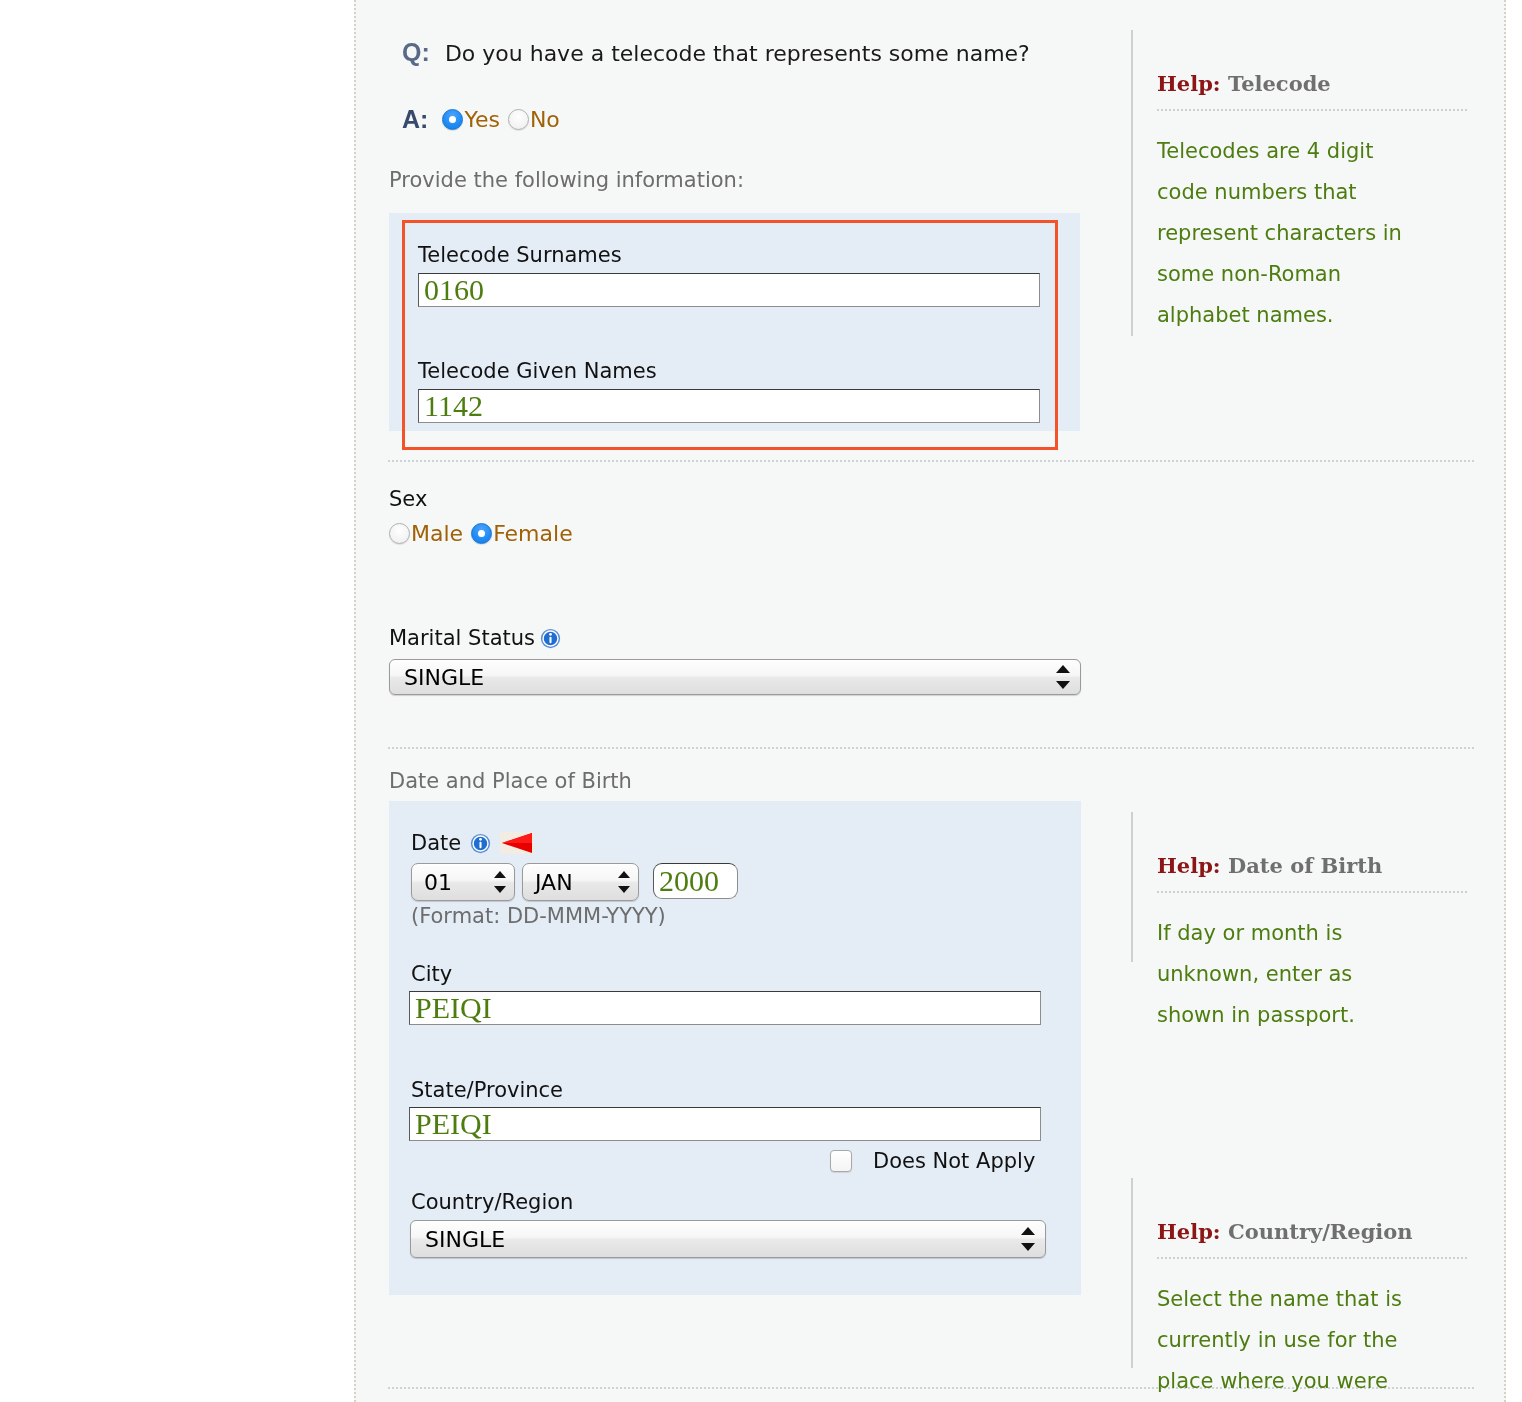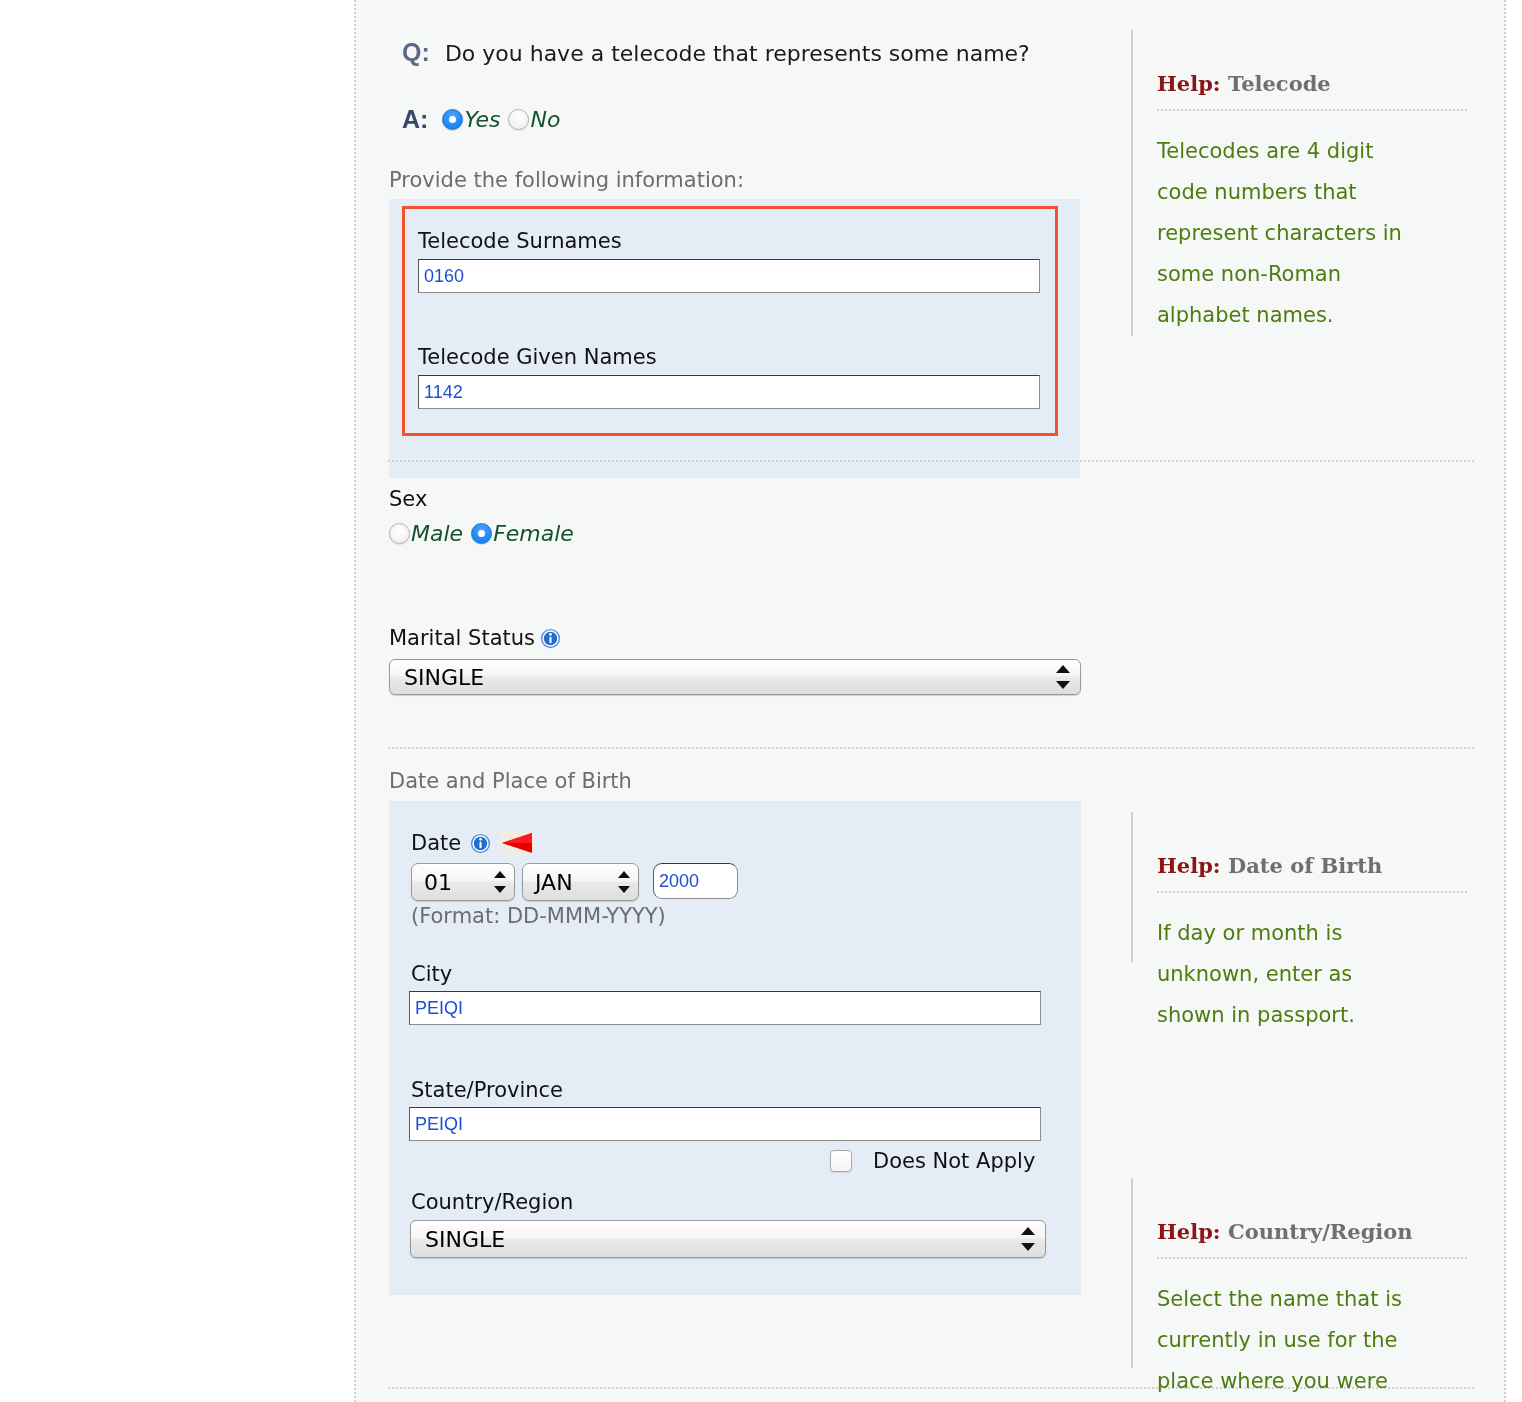--- a/index.html
+++ b/index.html
@@ -75,23 +75,22 @@
   .radio.on::after {
     content: "";
     position: absolute;
     width: 7px; height: 7px;
     border-radius: 50%;
     background: #ffffff;
     left: 6px; top: 6px;
   }
   .radio-label {
     font-size: 22px;
-    color: #14532d;
+    color: #a16207;
     margin-left: 1px;
-    font-style: italic;
   }
 
   .sub-text {
     font-size: 21px;
     color: #6d6d6d;
   }
 
   
   .bluepanel {
     position: absolute;
@@ -101,23 +100,23 @@
     position: absolute;
     border: 3px solid #f4532a;
   }
   .field-label {
     font-size: 21px;
     color: #111;
     font-family: "DejaVu Sans", sans-serif;
   }
   input.txt {
     position: absolute;
-    font-family: Liberation Sans, sans-serif;
-    font-size: 18px;
-    color: #1d4ed8;
+    font-family: Liberation Serif, serif;
+    font-size: 30px;
+    color: #4d7c0f;
     background: #ffffff;
     border: 1px solid #8d8d8d;
     border-top-color: #3a3a3a;
     border-left-color: #5a5a5a;
     padding: 2px 4px 2px 5px;
     outline: none;
   }
 
   
   .select {
@@ -239,21 +238,21 @@
           </span>
           <span class="radio-opt">
             <span class="radio off"></span>
             <span class="radio-label">No</span>
           </span>
         </span>
       </div>
 
       <div class="qa-row sub-text" style="left:33px; top:168px;">Provide the following information:</div>
 
-      <div class="bluepanel" style="left:33px; top:199px; width:691px; height:279px;">
+      <div class="bluepanel" style="left:33px; top:213px; width:691px; height:218px;">
         <div class="redbox" style="left:13px; top:7px; width:656px; height:230px;"></div>
 
         <div class="field-label" style="position:absolute; left:29px; top:30px;">Telecode Surnames</div>
         <input class="txt" style="left: 29px; top: 60px; width: 622px; height: 34px;" type="text" value="0160">
 
         <div class="field-label" style="position:absolute; left:29px; top:146px;">Telecode Given Names</div>
         <input class="txt" style="left: 29px; top: 176px; width: 622px; height: 34px;" type="text" value="1142">
       </div>
 
       <div class="hrule" style="top:460px;"></div>

